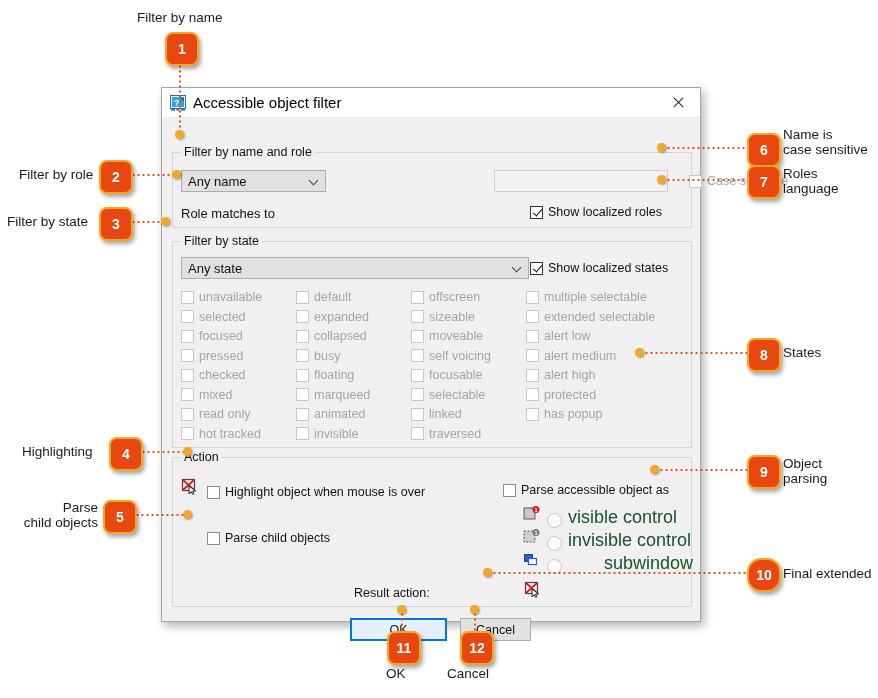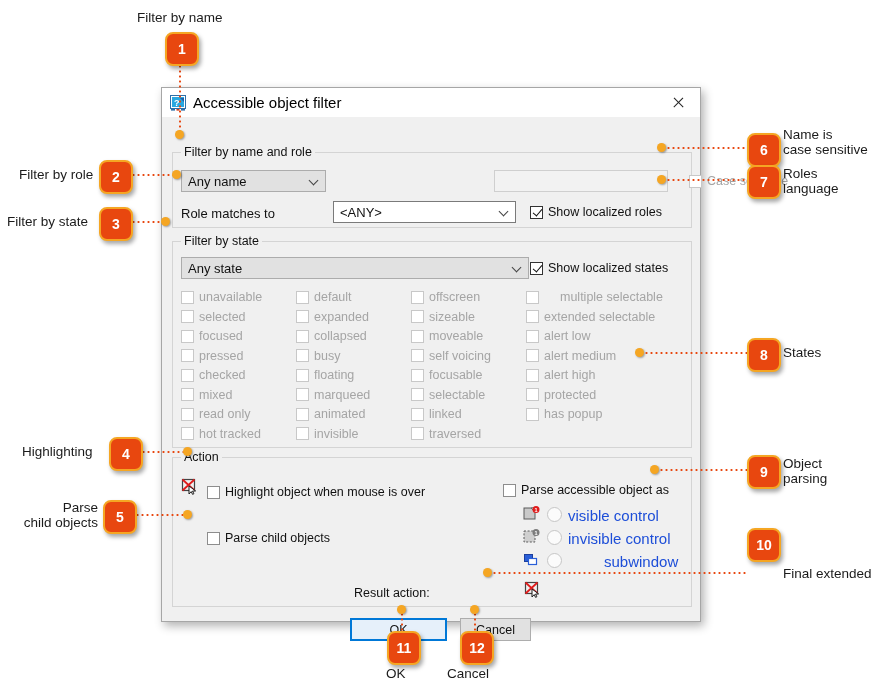--- a/index.html
+++ b/index.html
@@ -166,22 +166,22 @@
   .cb.on .box{border-color:#333;}
   .cb.on .box::after{
     content:"";position:absolute;
     left:3.5px;top:0.5px;width:4px;height:8px;
     border-right:1.6px solid #111;border-bottom:1.6px solid #111;
     transform:rotate(40deg);
   }
 
   
   .rb{
-    position:absolute;display:flex;align-items:flex-start;
-    font-size:15px;color:#1d4ed8;white-space:nowrap;
+    position:absolute;display:flex;align-items:flex-end;
+    font-size:18px;color:#14532d;white-space:nowrap;
   }
   .rb .circ{
     width:13px;height:13px;border-radius:50%;
     border:1px solid #c6c6c6;background:#fbfbfb;flex:none;margin-right:6px;
   }
 
   
   .btn{
     position:absolute;
     border:1px solid #adadad;
@@ -242,26 +242,20 @@
 
     <div class="textbox" style="left:332px;top:53px;width:174px;height:22px;"></div>
 
     <span class="cb dim" style="left:527px;top:57px;">
       <span class="box"></span>
       <span class="lbl">Case sensitive</span>
     </span>
 
     <span class="fieldlabel" style="left:19px;top:89px;">Role matches to</span>
 
-    <div class="combo white" style="left:171px;top:84px;width:183px;height:22px;">
-      <span class="cv">&lt;ANY&gt;</span>
-      <span class="chev">
-          <span class="chev-g"></span>
-        </span>
-    </div>
 
     <span class="cb on" style="left:368px;top:88px;">
       <span class="box"></span>
       <span class="lbl">Show localized roles</span>
     </span>
 
     <div class="group" style="left:10px;top:124px;width:518px;height:205px;">
       <span class="group-title">Filter by state</span>
     </div>
 
@@ -367,21 +361,21 @@
           <span class="lbl">selectable</span>
         </span>
         <span class="cb dim" style="left: 249px; top: 290px;">
           <span class="box"></span>
           <span class="lbl">linked</span>
         </span>
         <span class="cb dim" style="left: 249px; top: 309.5px;">
           <span class="box"></span>
           <span class="lbl">traversed</span>
         </span>
-        <span class="cb dim" style="left: 364px; top: 173px; gap: 16px;">
+        <span class="cb dim" style="left: 364px; top: 173px;">
           <span class="box"></span>
           <span class="lbl">multiple selectable</span>
         </span>
         <span class="cb dim" style="left: 364px; top: 192.5px;">
           <span class="box"></span>
           <span class="lbl">extended selectable</span>
         </span>
         <span class="cb dim" style="left: 364px; top: 212px;">
           <span class="box"></span>
           <span class="lbl">alert low</span>
@@ -528,21 +522,21 @@
 <div class="callout-label" style="left:783px;top:345px;">States</div>
 <div class="dotline" style="left:644px;top:352px;width:103px;"></div>
 <div class="dot" style="left:635px;top:348px;"></div>
 
 <div class="callout" style="left:747px;top:455px;">9</div>
 <div class="callout-label" style="left:783px;top:456px;">Object
 parsing</div>
 <div class="dotline" style="left:659px;top:469px;width:88px;"></div>
 <div class="dot" style="left:650px;top:465px;"></div>
 
-<div class="callout" style="left:747px;top:528px;">10</div>
+<div class="callout" style="left:747px;top:558px;border-radius:14px;">10</div>
 <div class="callout-label" style="left:783px;top:566px;">Final extended</div>
 <div class="dotline" style="left:492px;top:572px;width:255px;"></div>
 <div class="dot" style="left:483px;top:568px;"></div>
 
 <div class="callout" style="left:387px;top:631px;">11</div>
 <div class="callout-label" style="left:386px;top:666px;">OK</div>
 <div class="dotline vert" style="left:401px;top:612px;height:19px;"></div>
 <div class="dot" style="left:397px;top:605px;"></div>
 
 <div class="callout" style="left:460px;top:631px;">12</div>

